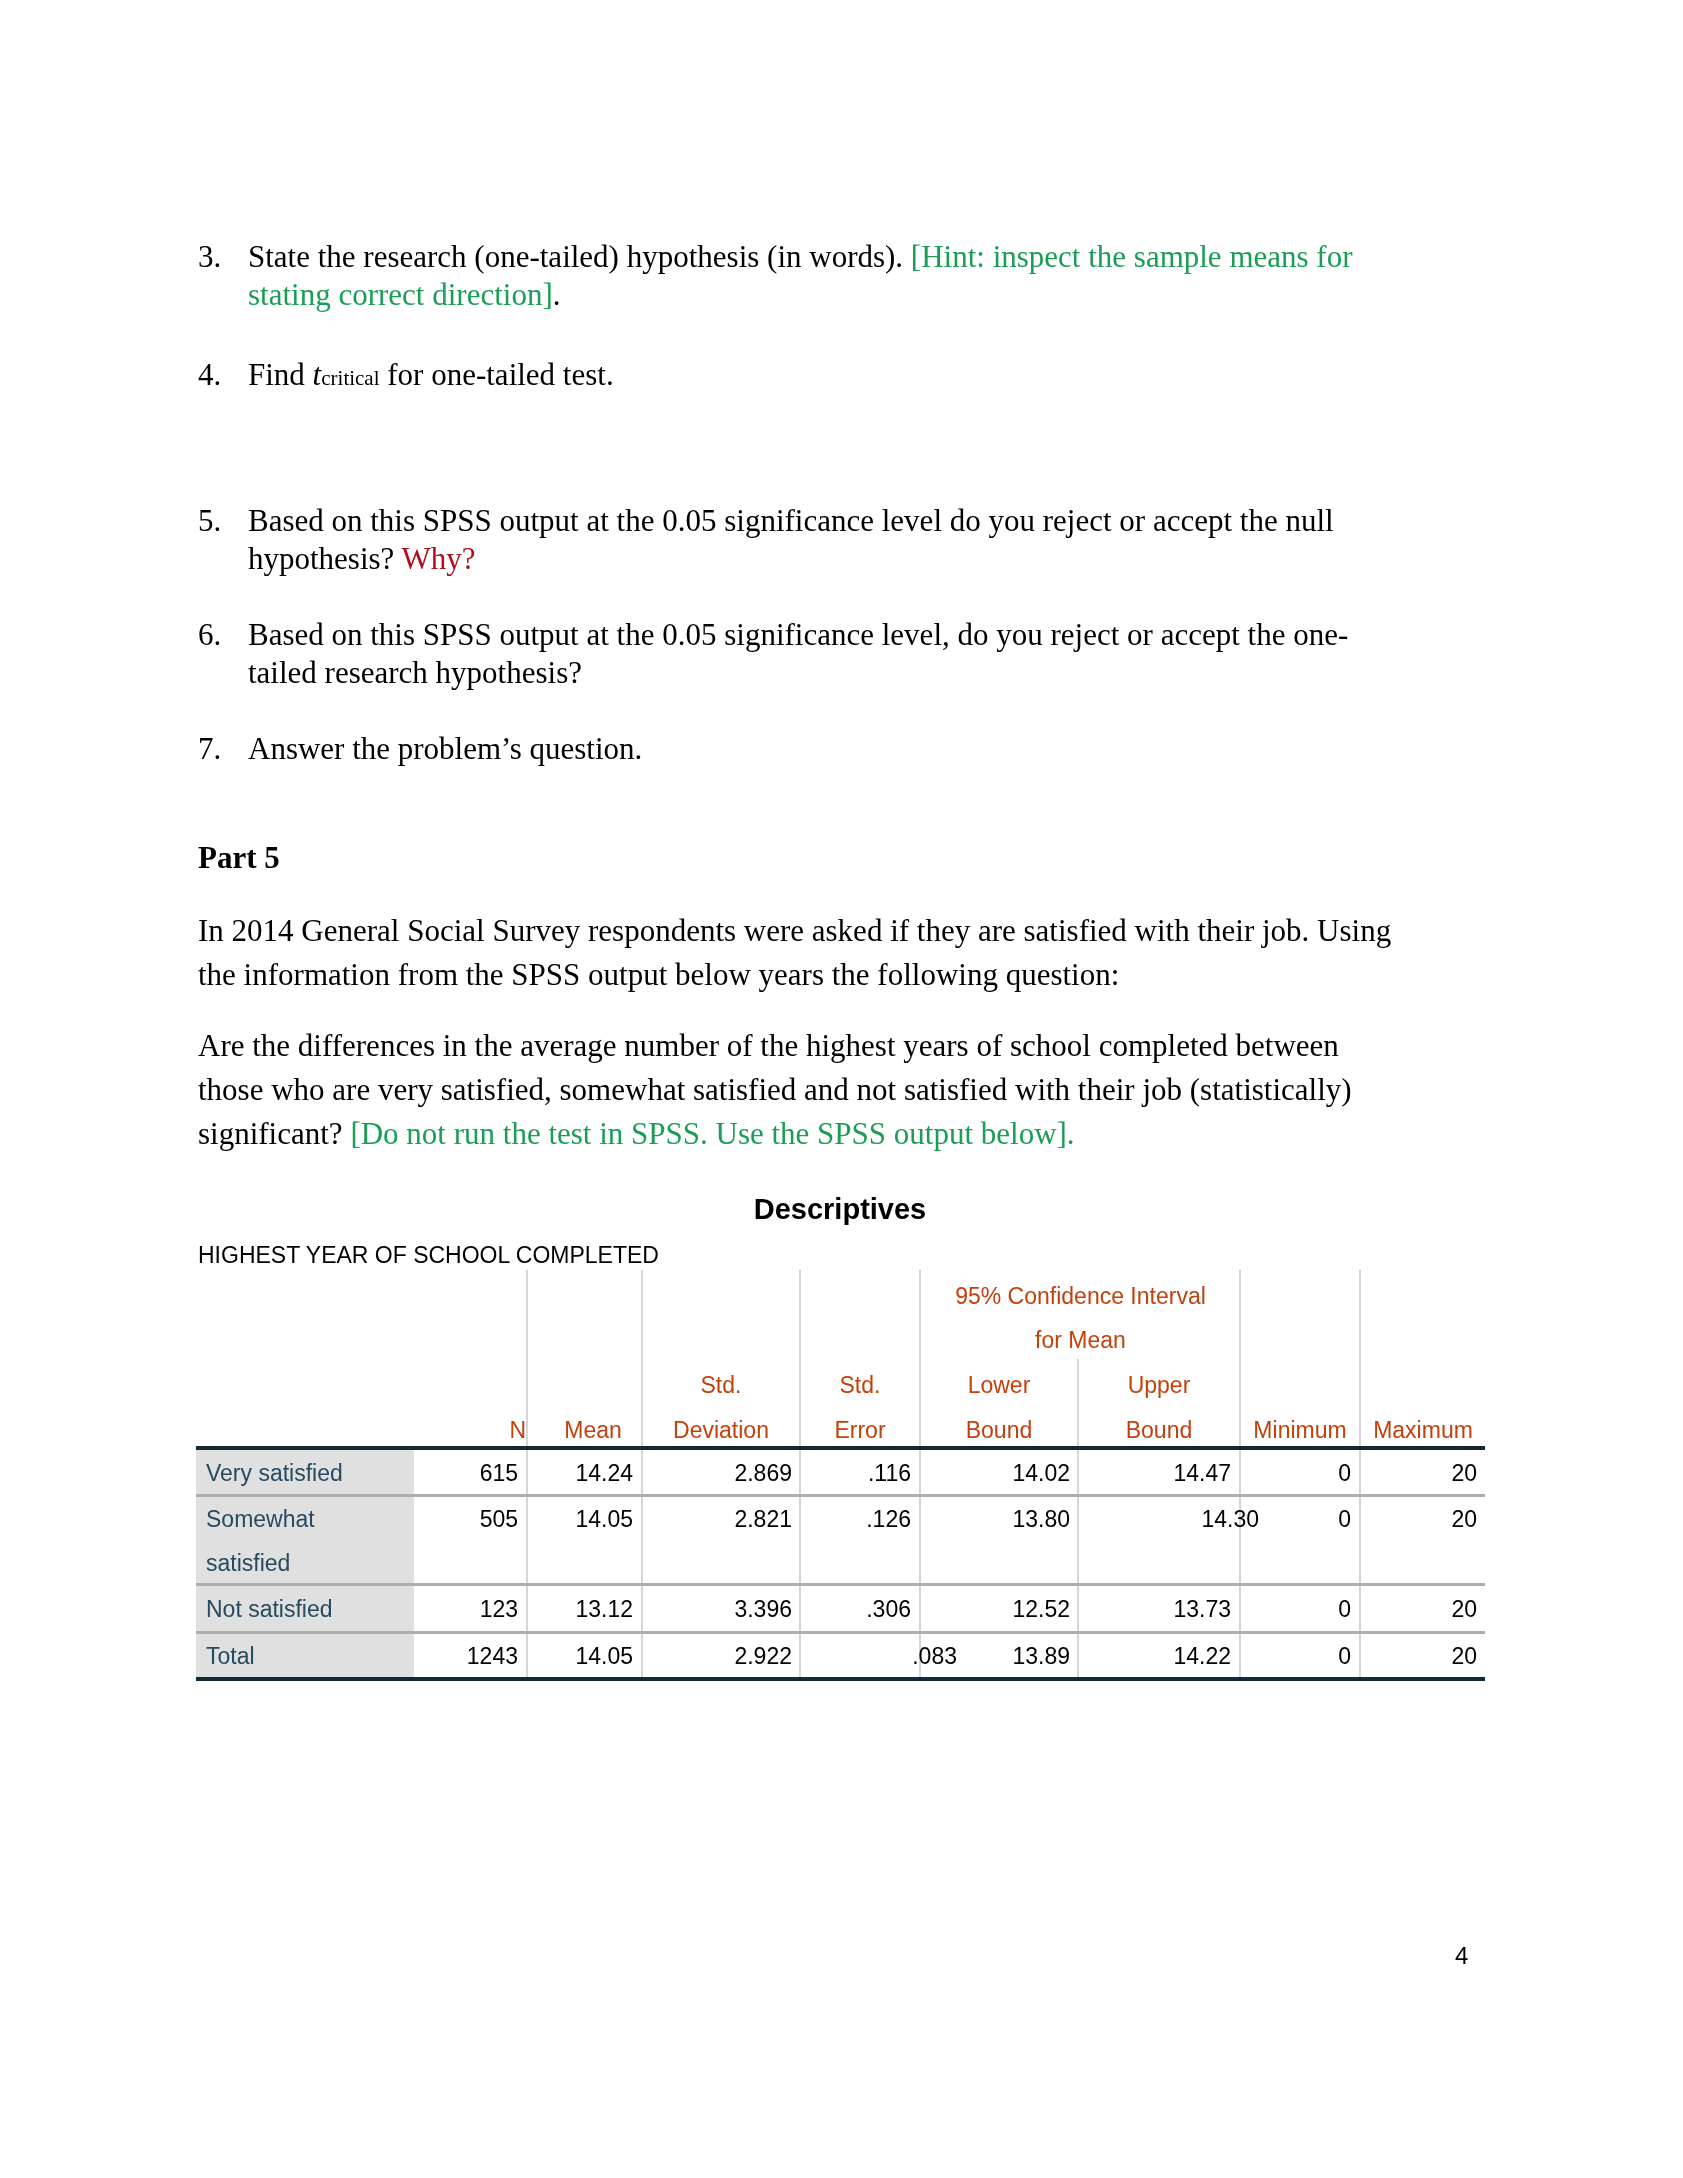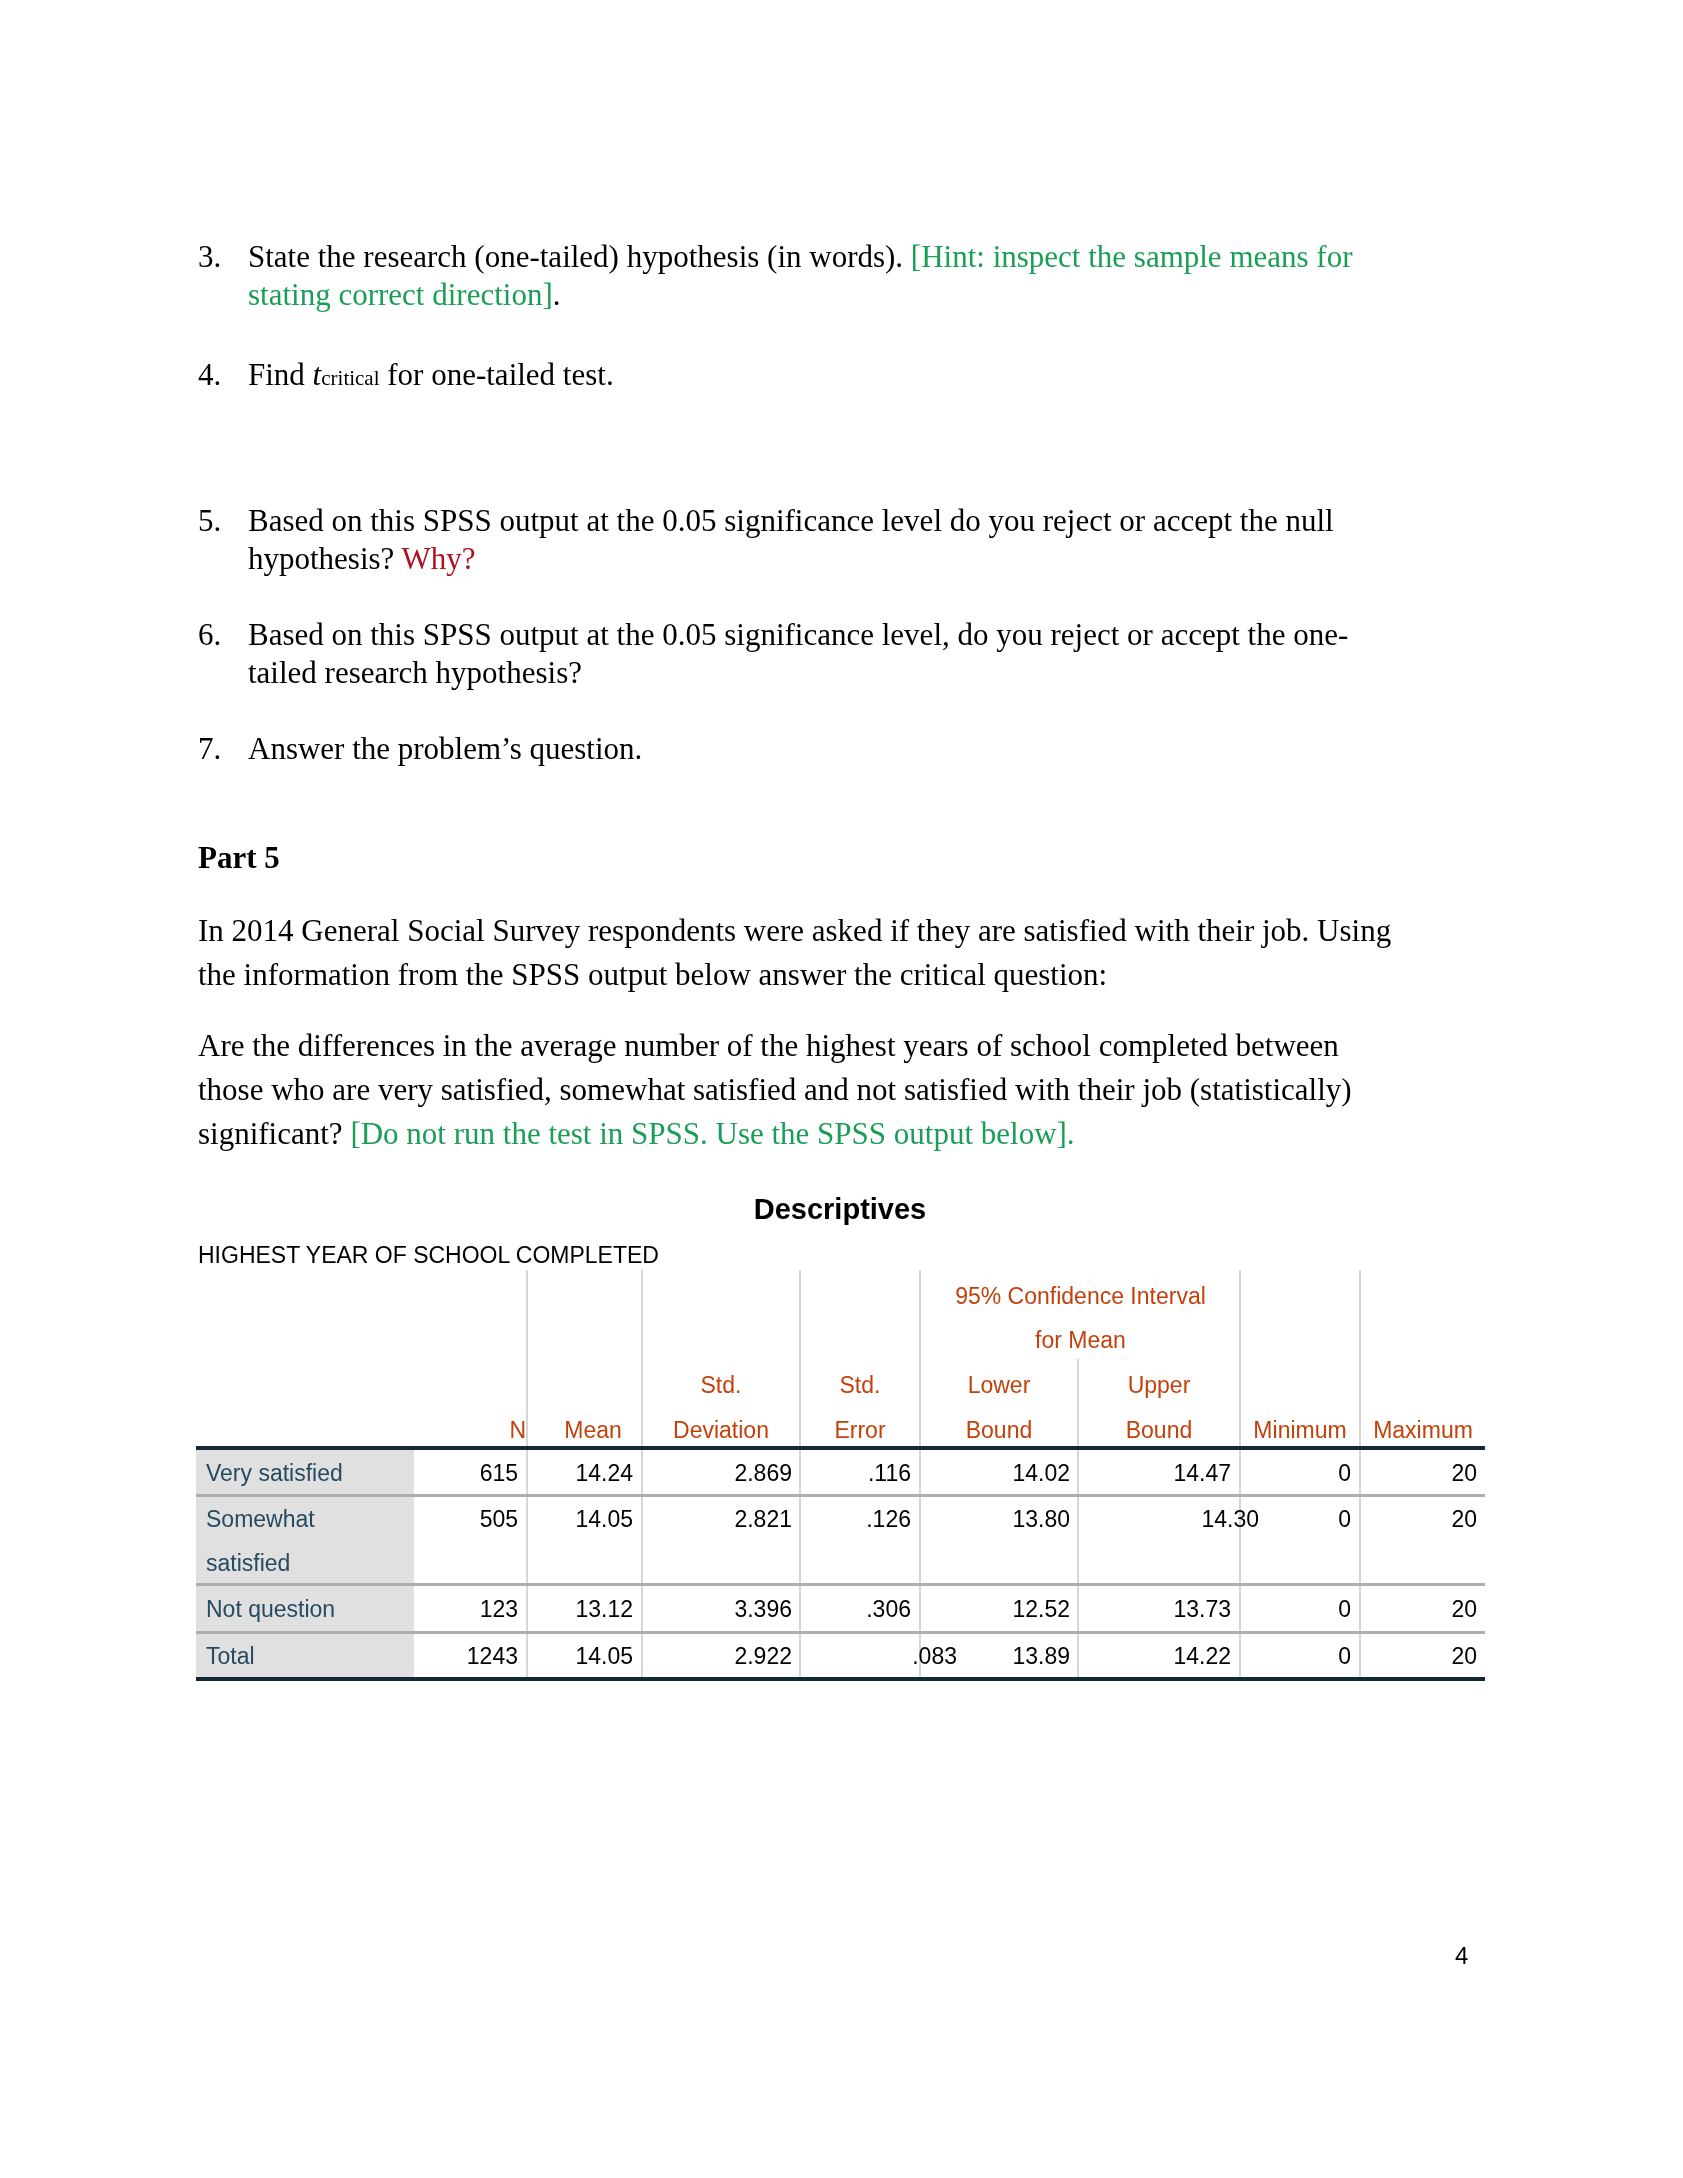--- a/index.html
+++ b/index.html
@@ -71,21 +71,21 @@
   <span class="num">7.</span>
   <div class="txt">
     <span>Answer the problem’s question.</span>
   </div>
 </div>
 
 <div class="abs serif heading">Part 5</div>
 
 <div class="abs serif para" style="top:909px;">
   <span>In 2014 General Social Survey respondents were asked if they are satisfied with their job. Using</span><br>
-  <span>the information from the SPSS output below answer the critical question:</span>
+  <span>the information from the SPSS output below years the following question:</span>
 </div>
 
 <div class="abs serif para" style="top:1024px;">
   <span>Are the differences in the average number of the highest years of school completed between</span><br>
   <span>those who are very satisfied, somewhat satisfied and not satisfied with their job (statistically)</span><br>
   <span>significant? </span><span class="green">[Do not run the test in SPSS. Use the SPSS output below].</span>
 </div>
 
 <div class="abs sans tbl-title">Descriptives</div>
 <div class="abs sans tbl-var">HIGHEST YEAR OF SCHOOL COMPLETED</div>
@@ -140,21 +140,21 @@
   <div class="cell lbl" style="left:10px; top:278px;">satisfied</div>
   <div class="cell val" style="left:220px; width:102px; top:234px;">505</div>
   <div class="cell val" style="left:332px; width:105px; top:234px;">14.05</div>
   <div class="cell val" style="left:447px; width:149px; top:234px;">2.821</div>
   <div class="cell val" style="left:605px; width:110px; top:234px;">.126</div>
   <div class="cell val" style="left:725px; width:149px; top:234px;">13.80</div>
   <div class="cell val" style="left:883px; width:152px; top:234px;padding-left:28px;">14.30</div>
   <div class="cell val" style="left:1045px; width:110px; top:234px;">0</div>
   <div class="cell val" style="left:1165px; width:116px; top:234px;">20</div>
 
-  <div class="cell lbl" style="left:10px; top:324px;">Not question</div>
+  <div class="cell lbl" style="left:10px; top:324px;">Not satisfied</div>
   <div class="cell val" style="left:220px; width:102px; top:324px;">123</div>
   <div class="cell val" style="left:332px; width:105px; top:324px;">13.12</div>
   <div class="cell val" style="left:447px; width:149px; top:324px;">3.396</div>
   <div class="cell val" style="left:605px; width:110px; top:324px;">.306</div>
   <div class="cell val" style="left:725px; width:149px; top:324px;">12.52</div>
   <div class="cell val" style="left:883px; width:152px; top:324px;">13.73</div>
   <div class="cell val" style="left:1045px; width:110px; top:324px;">0</div>
   <div class="cell val" style="left:1165px; width:116px; top:324px;">20</div>
 
   <div class="cell lbl" style="left:10px; top:371px;">Total</div>

